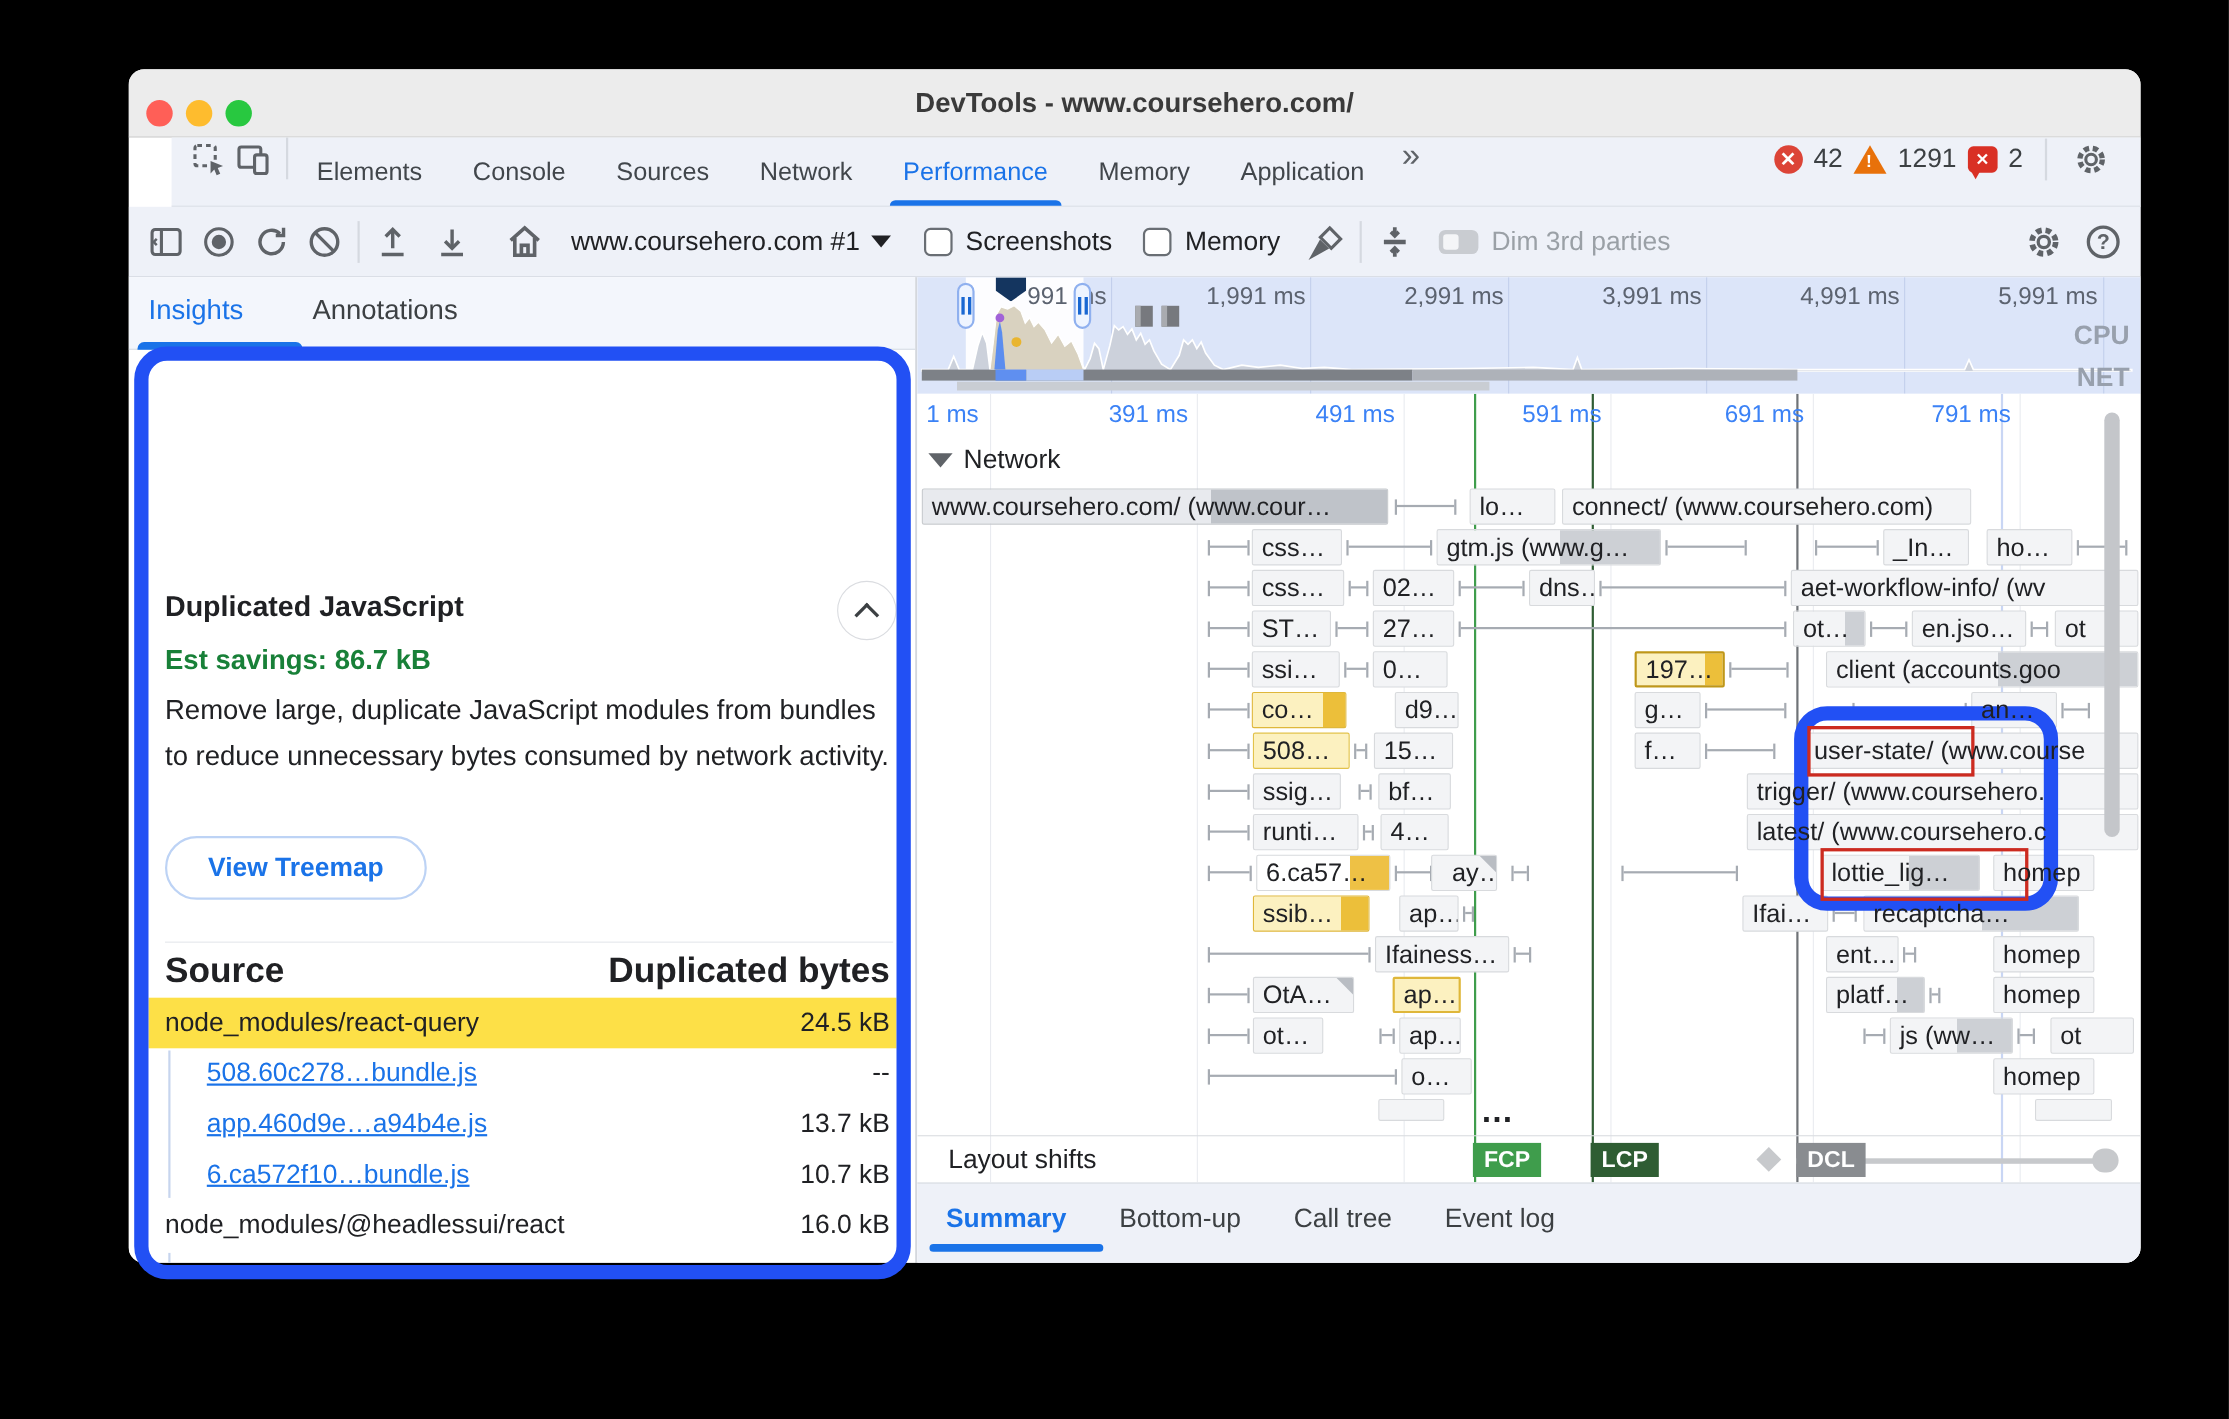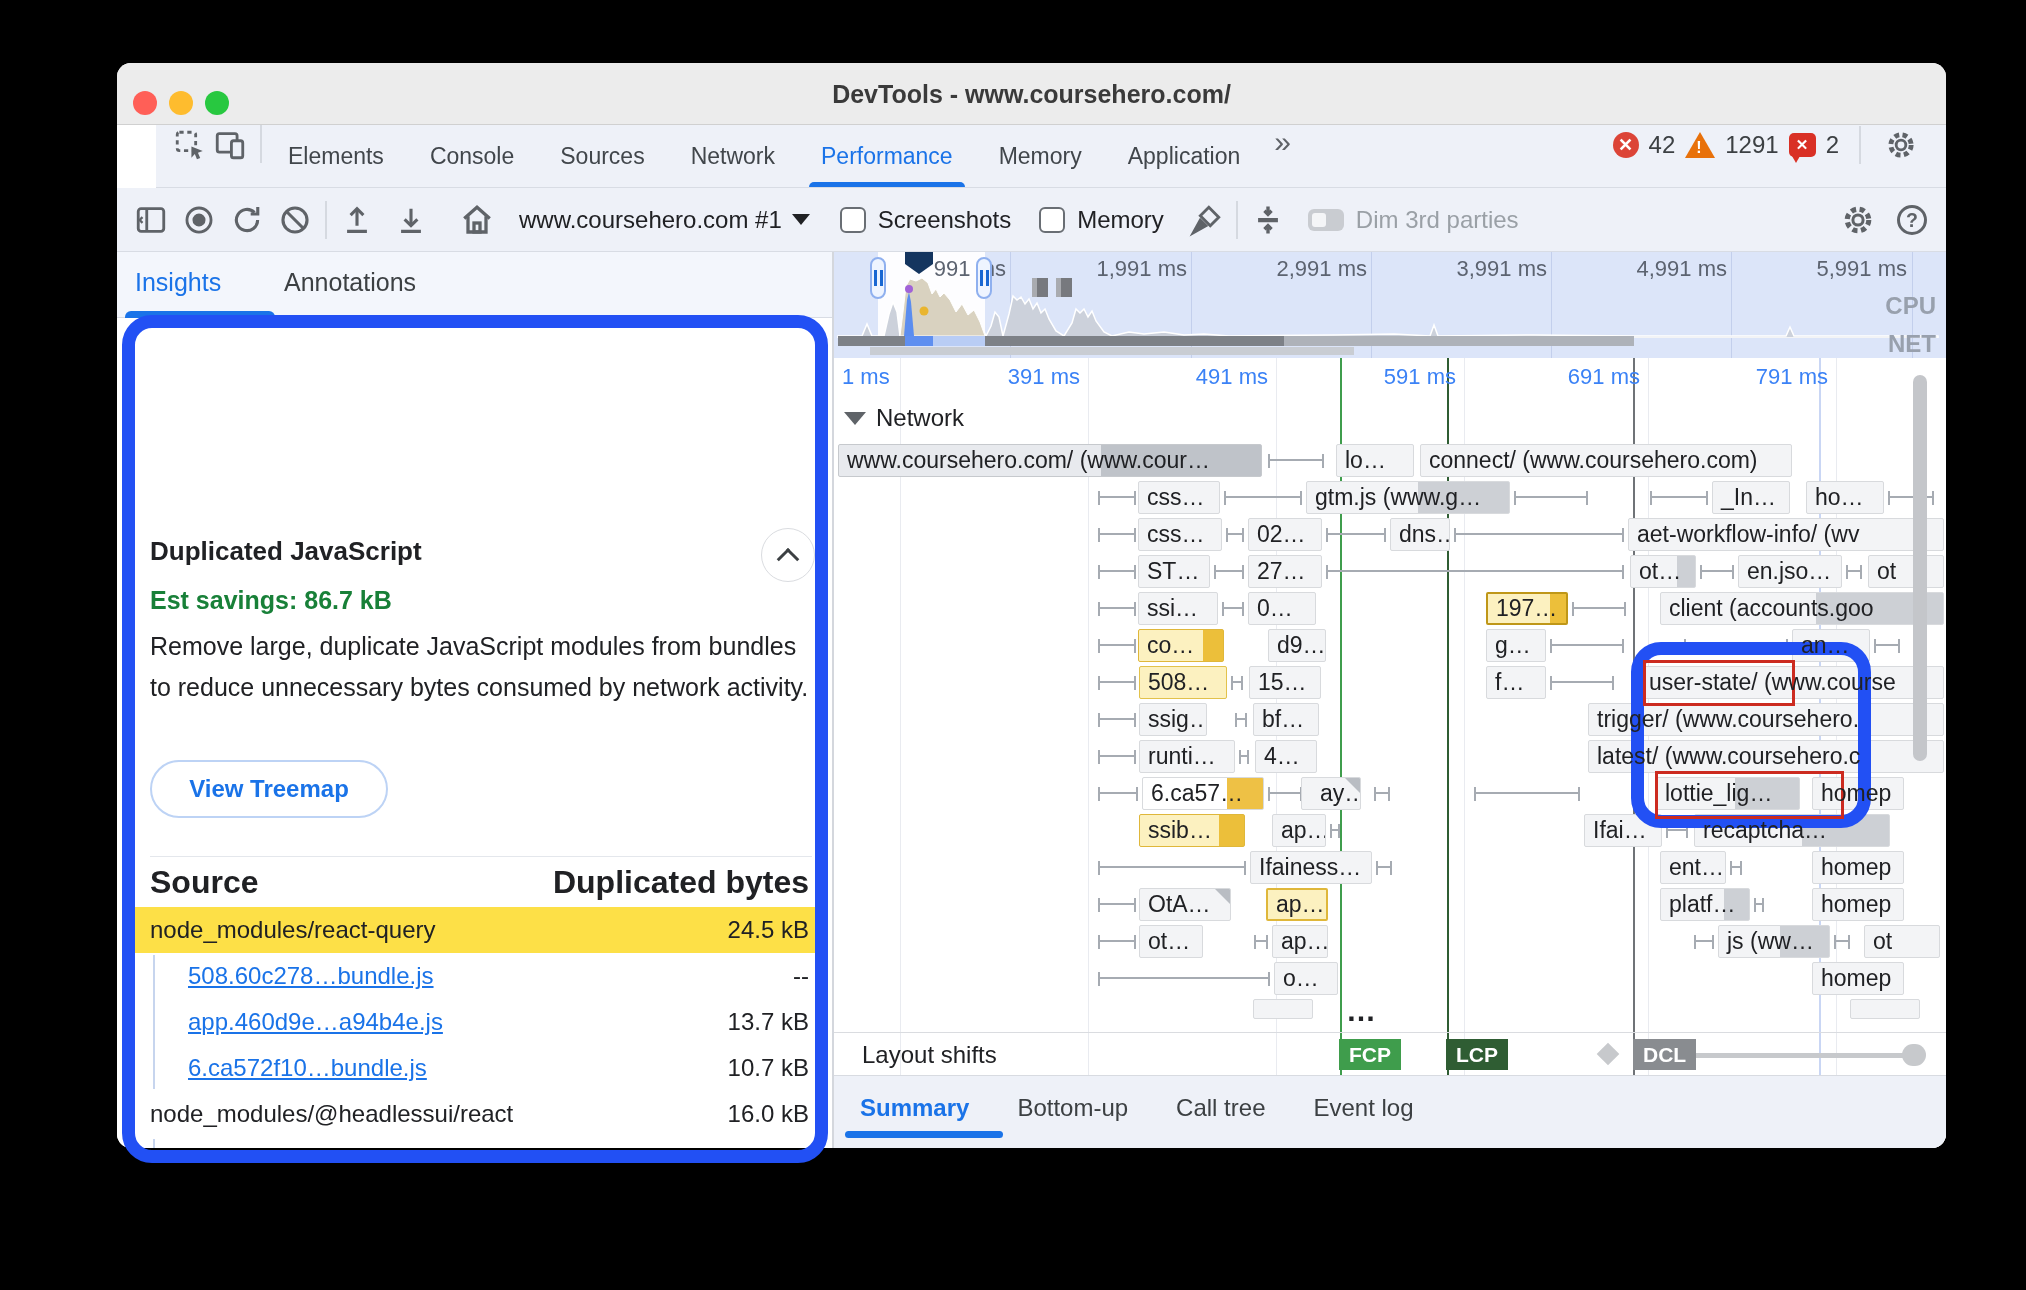--- a/index.html
+++ b/index.html
@@ -526,21 +526,21 @@
               <span>15…</span>
             </div>
             <div class="fbox" style="top: 308px; left: 652px; width: 60px;">
               <span>f…</span>
             </div>
             <div class="whisk" style="top: 308px; left: 716px; width: 64px;"></div>
             <div class="fbox" style="top: 308px; left: 806px; width: 304px;">
               <span>user-state/ (www.course</span>
             </div>
             <div class="whisk" style="top: 345px; left: 264px; width: 38px;"></div>
-            <div class="fbox" style="top: 345px; left: 305px; width: 68px;">
+            <div class="fbox" style="top: 345px; left: 305px; width: 80px;">
               <span>ssig…</span>
             </div>
             <div class="whisk" style="top: 345px; left: 401px; width: 12px;"></div>
             <div class="fbox" style="top: 345px; left: 419px; width: 66px;">
               <span>bf…</span>
             </div>
             <div class="fbox" style="top: 345px; left: 754px; width: 356px;">
               <span>trigger/ (www.coursehero.</span>
             </div>
             <div class="whisk" style="top: 382px; left: 264px; width: 38px;"></div>

